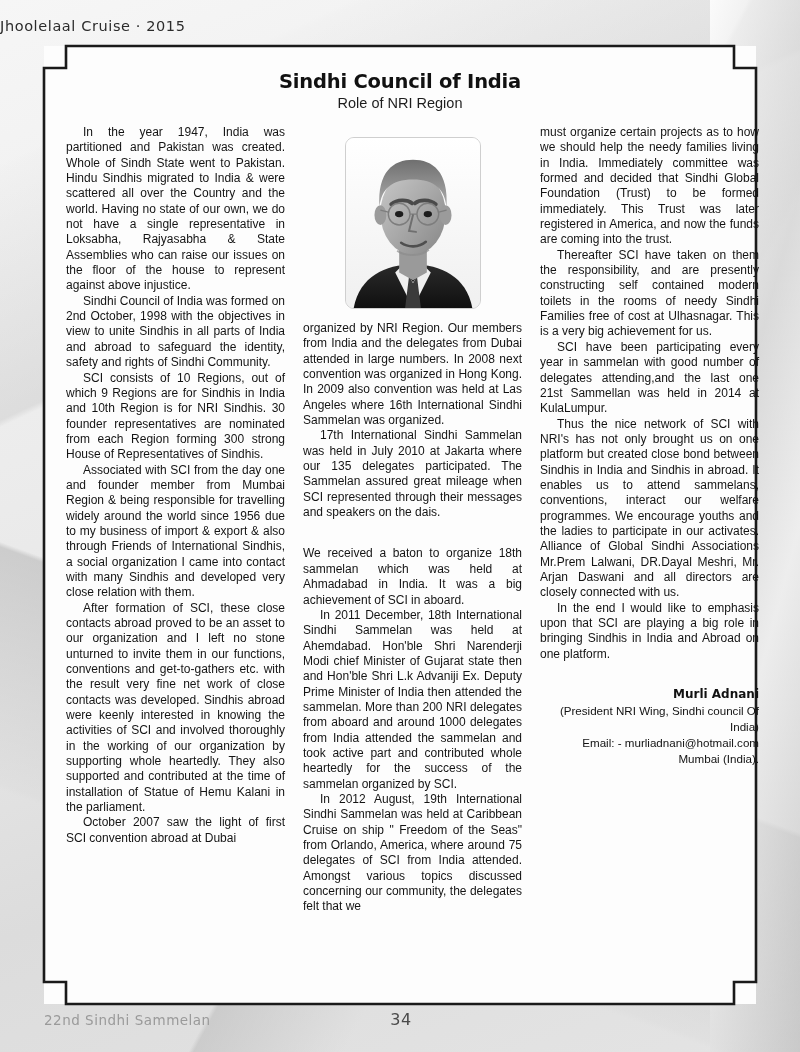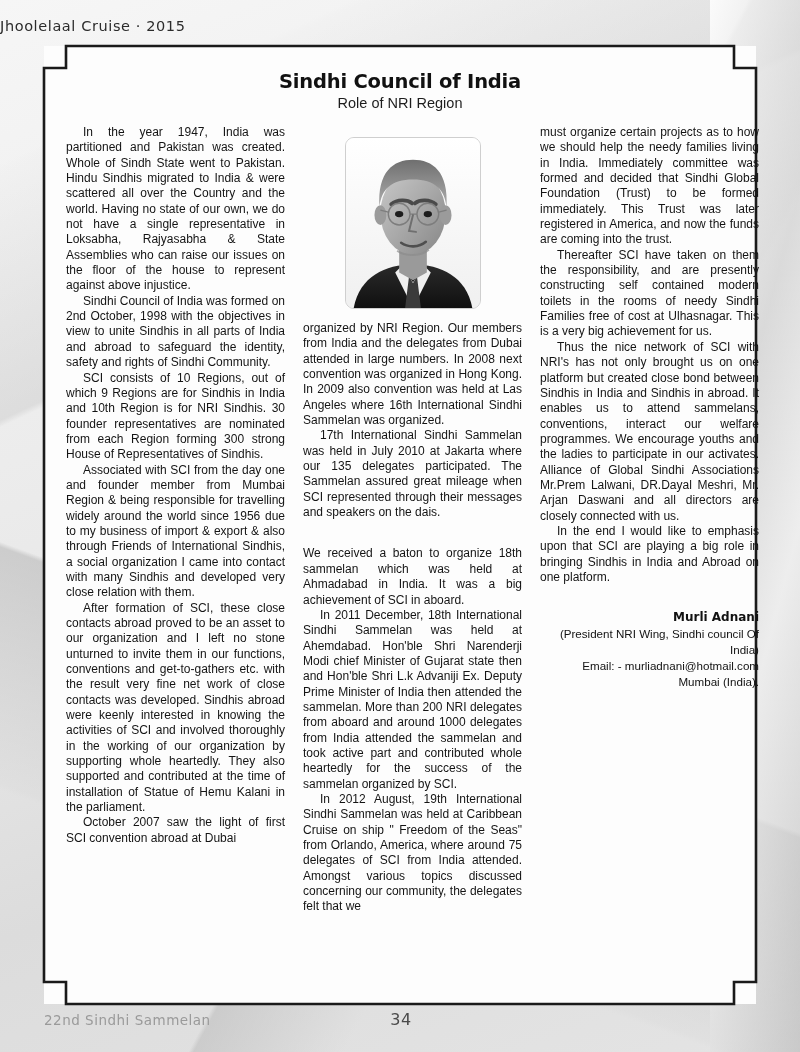--- a/index.html
+++ b/index.html
@@ -254,20 +254,21 @@
       <p class="noindent">organized by NRI Region. Our members from India and the delegates from Dubai attended in large numbers. In 2008 next convention was organized in Hong Kong. In 2009 also convention was held at Las Angeles where 16th International Sindhi Sammelan was organized.</p>
       <p>17th International Sindhi Sammelan was held in July 2010 at Jakarta where our 135 delegates participated. The Sammelan assured great mileage when SCI represented through their messages and speakers on the dais.</p>
       <p class="noindent gap-before">We received a baton to organize 18th sammelan which was held at Ahmadabad in India. It was a big achievement of SCI in aboard.</p>
       <p>In 2011 December, 18th International Sindhi Sammelan was held at Ahemdabad. Hon'ble Shri Narenderji Modi chief Minister of Gujarat state then and Hon'ble Shri L.k Advaniji Ex. Deputy Prime Minister of India then attended the sammelan. More than 200 NRI delegates from aboard and around 1000 delegates from India attended the sammelan and took active part and contributed whole heartedly for the success of the sammelan organized by SCI.</p>
       <p>In 2012 August, 19th International Sindhi Sammelan was held at Caribbean Cruise on ship " Freedom of the Seas" from Orlando, America, where around 75 delegates of SCI from India attended. Amongst various topics discussed concerning our community, the delegates felt that we</p>
     </div>
 
     <div class="col">
       <p class="noindent">must organize certain projects as to how we should help the needy families living in India. Immediately committee was formed and decided that Sindhi Global Foundation (Trust) to be formed immediately. This Trust was later registered in America, and now the funds are coming into the trust.</p>
       <p>Thereafter SCI have taken on them the responsibility, and are presently constructing self contained modern toilets in the rooms of needy Sindhi Families free of cost at Ulhasnagar. This is a very big achievement for us.</p>
+      <p>SCI have been participating every year in sammelan with good number of delegates attending,and the last one 21st Sammellan was held in 2014 at KulaLumpur.</p>
       <p>Thus the nice network of SCI with NRI's has not only brought us on one platform but created close bond between Sindhis in India and Sindhis in abroad. It enables us to attend sammelans, conventions, interact our welfare programmes. We encourage youths and the ladies to participate in our activates. Alliance of Global Sindhi Associations Mr.Prem Lalwani, DR.Dayal Meshri, Mr. Arjan Daswani and all directors are closely connected with us.</p>
       <p>In the end I would like to emphasis upon that SCI are playing a big role in bringing Sindhis in India and Abroad on one platform.</p>
 
       <div class="sig">
         <div class="sig-name">Murli Adnani</div>
         <div>(President NRI Wing, Sindhi council Of</div>
         <div>India)</div>
         <div>Email: - murliadnani@hotmail.com</div>
         <div>Mumbai (India).</div>
       </div>

